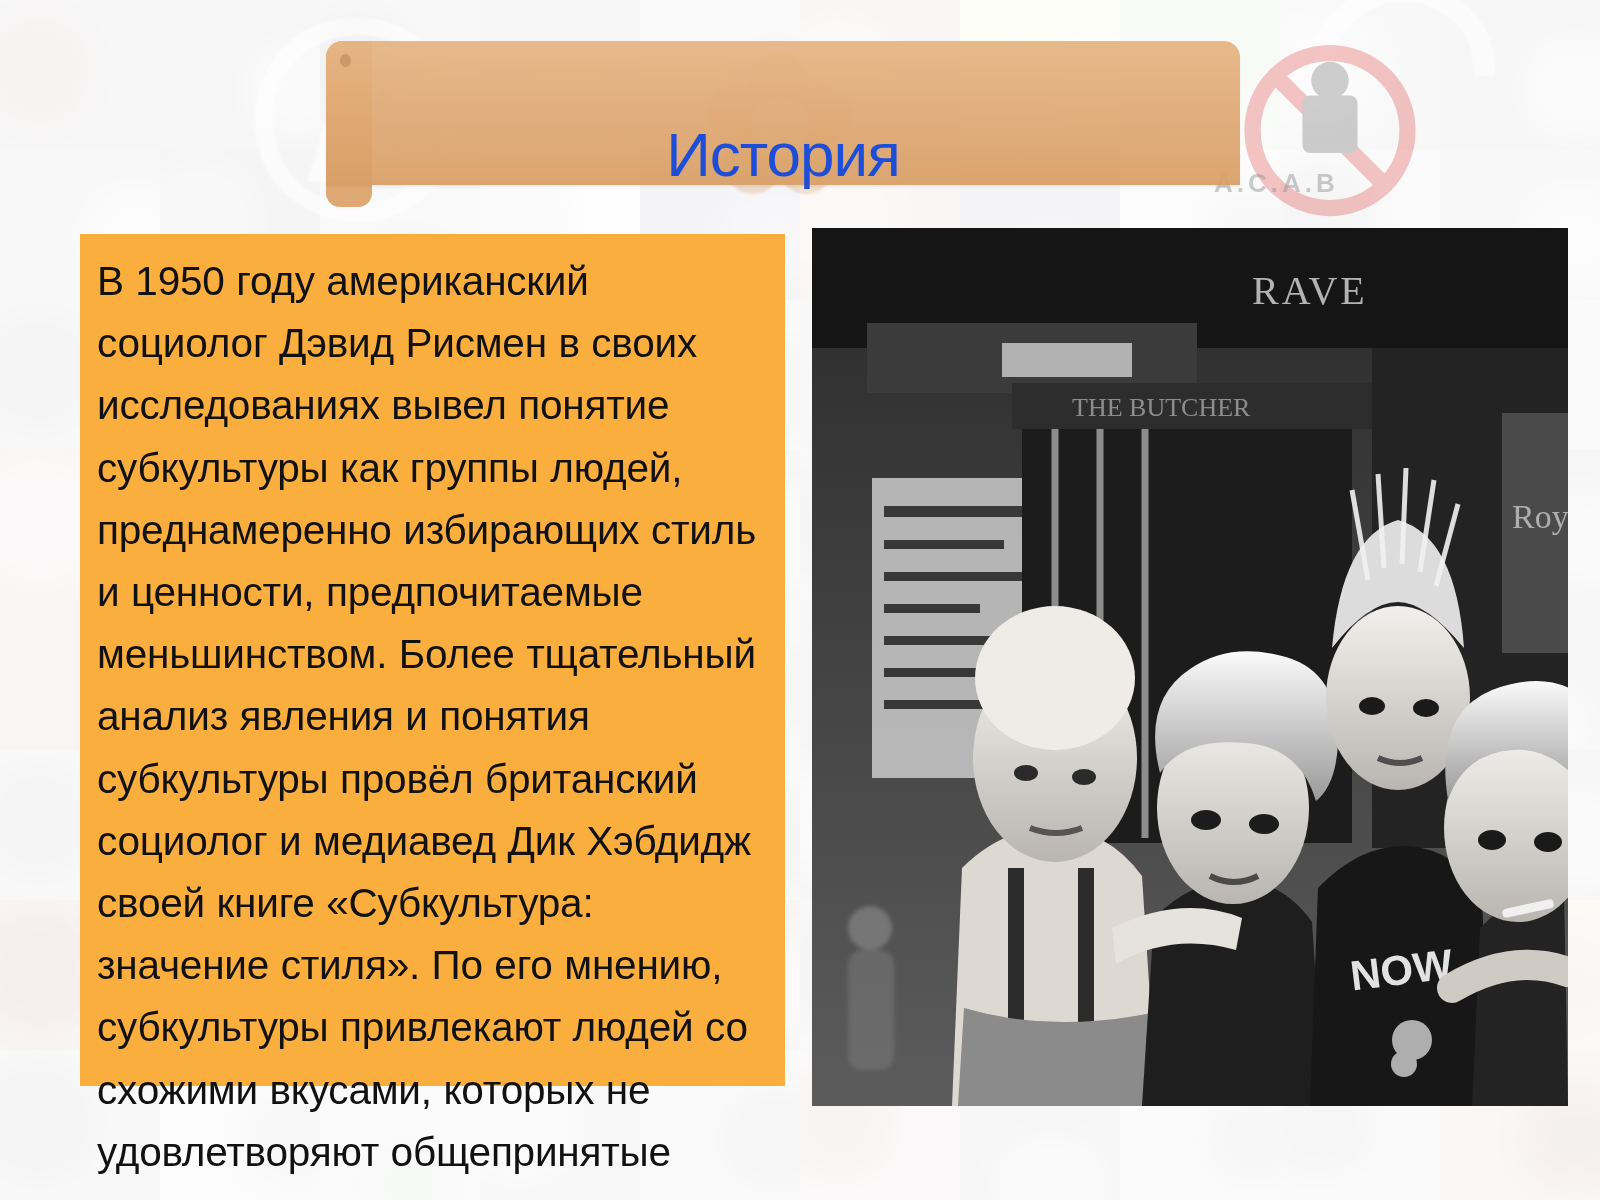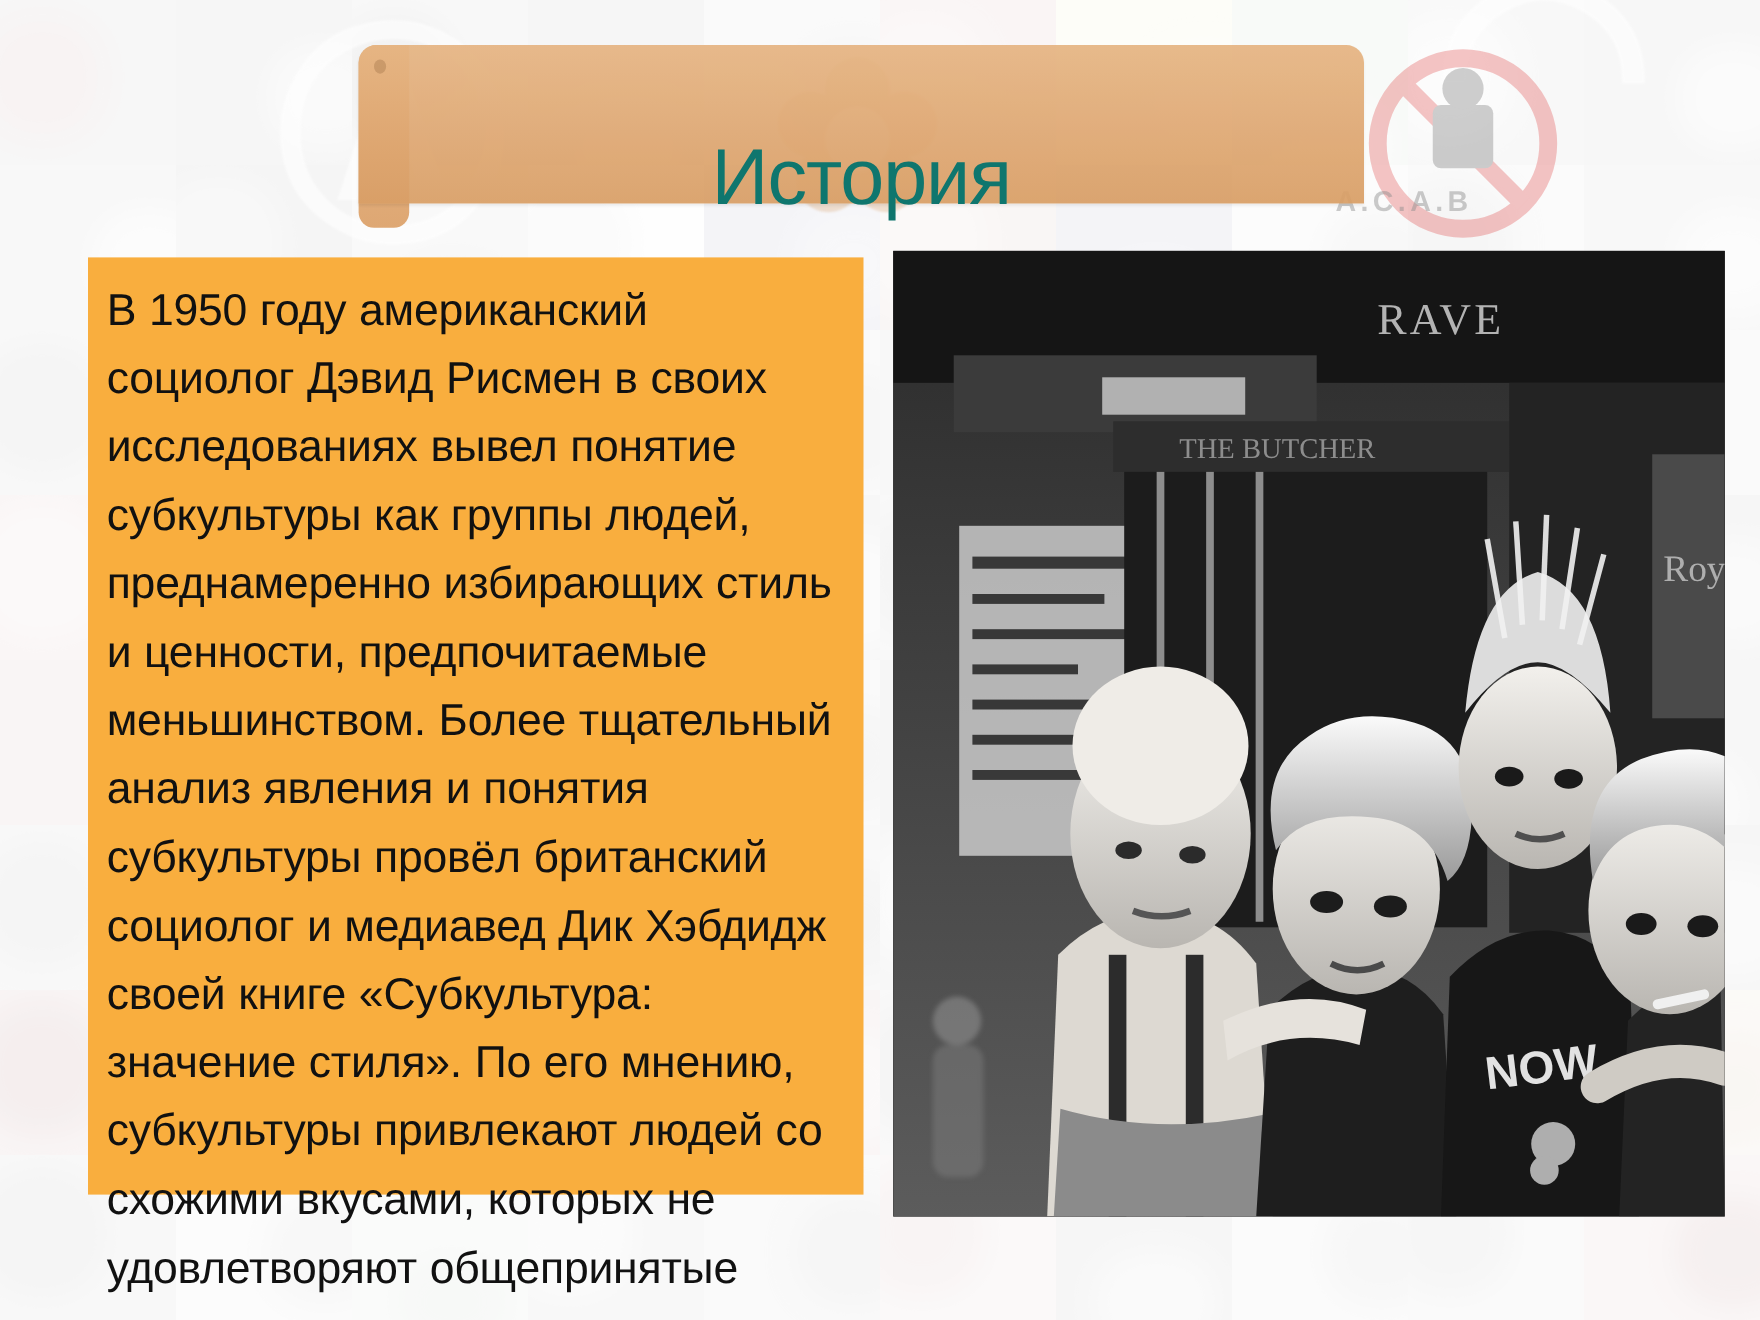--- a/index.html
+++ b/index.html
@@ -124,23 +124,23 @@
   }
   .slide-title {
     position: absolute;
     left: 326px;
     top: 41px;
     width: 914px;
     height: 144px;
     display: flex;
     align-items: center;
     justify-content: center;
-    font-size: 72px;
+    font-size: 62px;
     font-weight: 400;
-    color: #0f766e;
+    color: #1d4ed8;
     letter-spacing: -1px;
     z-index: 4;
     white-space: nowrap;
   }
 
   
   .text-panel {
     position: absolute;
     left: 80px;
     top: 234px;

